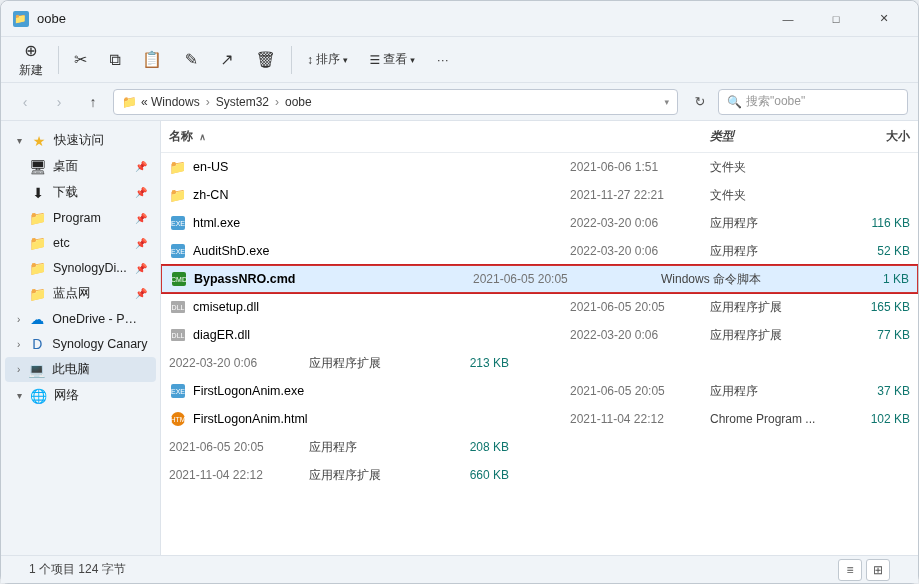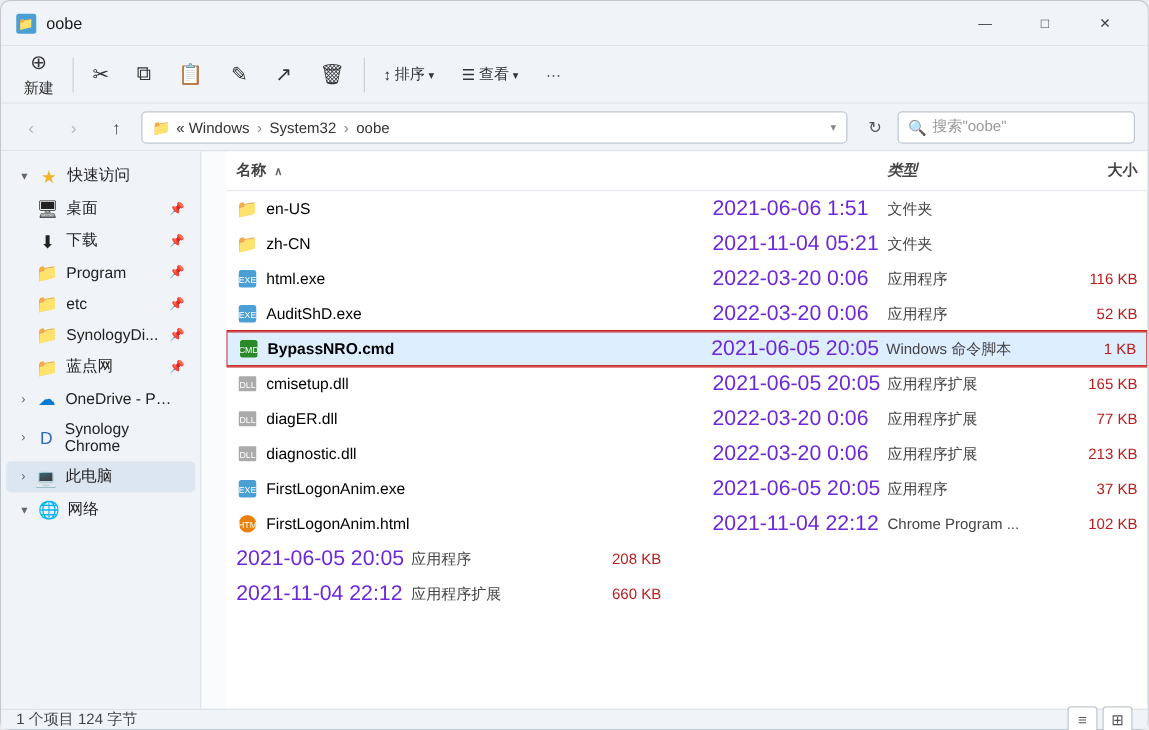--- a/index.html
+++ b/index.html
@@ -188,21 +188,20 @@
     .sidebar-item .si-expand { font-size: 10px; color: #666; margin-right: 2px; }
     .sidebar-item .si-pin { font-size: 10px; color: #888; margin-left: auto; }
 
     
     .file-pane {
       flex: 1;
       display: flex;
       flex-direction: column;
       overflow: hidden;
       background: white;
-      margin-left: 20px;
     }
     .file-header {
       display: flex;
       align-items: center;
       padding: 4px 8px;
       background: white;
       border-bottom: 1px solid #e8ecf0;
       font-size: 12px;
       color: #444;
       font-weight: 600;
@@ -219,47 +218,48 @@
       display: flex;
       align-items: center;
       padding: 3px 8px;
       height: 28px;
       cursor: pointer;
       font-size: 12.5px;
     }
     .file-row.selected {
       background: #cce5ff;
       outline: 1px solid #cc2222;
+      gap: 48px;
     }
     .file-row .col-name {
       flex: 2;
       min-width: 180px;
       display: flex;
       align-items: center;
       gap: 6px;
       overflow: hidden;
       white-space: nowrap;
       text-overflow: ellipsis;
     }
-    .file-row .col-date { width: 140px; color: #6d28d9; font-size: 17px; }
+    .file-row .col-date { width: 140px; color: #737373; font-size: 12px; }
     .file-row .col-type { width: 120px; color: #444; font-size: 12px; }
-    .file-row .col-size { width: 80px; text-align: right; color: #b91c1c; font-size: 12px; }
+    .file-row .col-size { width: 80px; text-align: right; color: #0f766e; font-size: 12px; }
 
     .file-icon { width: 18px; height: 18px; display: flex; align-items: center; justify-content: center; font-size: 14px; flex-shrink: 0; }
 
     
     .status-bar {
       display: flex;
       align-items: center;
-      padding: 3px 12px;
+      padding: 3px 28px;
       background: #f0f4f8;
       border-top: 1px solid #dde3ea;
       font-size: 12px;
       color: #444;
-      height: 16px;
+      height: 28px;
       justify-content: space-between;
     }
     .status-right {
       display: flex;
       gap: 4px;
     }
     .view-btn {
       width: 24px;
       height: 22px;
       display: flex;
@@ -410,21 +410,21 @@
 
       <div class="sidebar-item">
         <span class="si-expand">›</span>
         <span class="si-icon" style="color:#0078d4;">☁</span>
         <span style="overflow:hidden;white-space:nowrap;text-overflow:ellipsis;max-width:90px;">OneDrive - Pers...</span>
       </div>
 
       <div class="sidebar-item">
         <span class="si-expand">›</span>
         <span class="si-icon" style="color:#2a6db5;">D</span>
-        <span>Synology Chrome</span>
+        <span>Synology Canary</span>
       </div>
 
       <div class="sidebar-item active">
         <span class="si-expand">›</span>
         <span class="si-icon">💻</span>
         <span>此电脑</span>
       </div>
 
       <div class="sidebar-item">
         <span class="si-expand">▾</span>
@@ -458,21 +458,21 @@
           <div class="col-date">2021-06-06 1:51</div>
           <div class="col-type">文件夹</div>
           <div class="col-size"></div>
         </div>
 
         <div class="file-row">
           <div class="col-name">
             <div class="file-icon icon-folder">📁</div>
             <span>zh-CN</span>
           </div>
-          <div class="col-date">2021-11-04 05:21</div>
+          <div class="col-date">2021-11-27 22:21</div>
           <div class="col-type">文件夹</div>
           <div class="col-size"></div>
         </div>
 
         <div class="file-row">
           <div class="col-name">
             <div class="file-icon icon-exe">
               <svg width="16" height="16" viewBox="0 0 16 16">
                   <rect x="1" y="1" width="14" height="14" rx="2" fill="#4a9fd4"></rect>
                   <text x="8" y="11" font-size="7" text-anchor="middle" fill="white" font-family="sans-serif">EXE</text>
@@ -539,29 +539,20 @@
                 </svg>
             </div>
             <span>diagER.dll</span>
           </div>
           <div class="col-date">2022-03-20 0:06</div>
           <div class="col-type">应用程序扩展</div>
           <div class="col-size">77 KB</div>
         </div>
 
         <div class="file-row">
-          <div class="col-name">
-            <div class="file-icon icon-dll">
-              <svg width="16" height="16" viewBox="0 0 16 16">
-                  <rect x="1" y="2" width="14" height="12" rx="1" fill="#aaa"></rect>
-                  <text x="8" y="11" font-size="7" text-anchor="middle" fill="white" font-family="sans-serif">DLL</text>
-                </svg>
-            </div>
-            <span>diagnostic.dll</span>
-          </div>
           <div class="col-date">2022-03-20 0:06</div>
           <div class="col-type">应用程序扩展</div>
           <div class="col-size">213 KB</div>
         </div>
 
         <div class="file-row">
           <div class="col-name">
             <div class="file-icon icon-exe">
               <svg width="16" height="16" viewBox="0 0 16 16">
                   <rect x="1" y="1" width="14" height="14" rx="2" fill="#4a9fd4"></rect>

